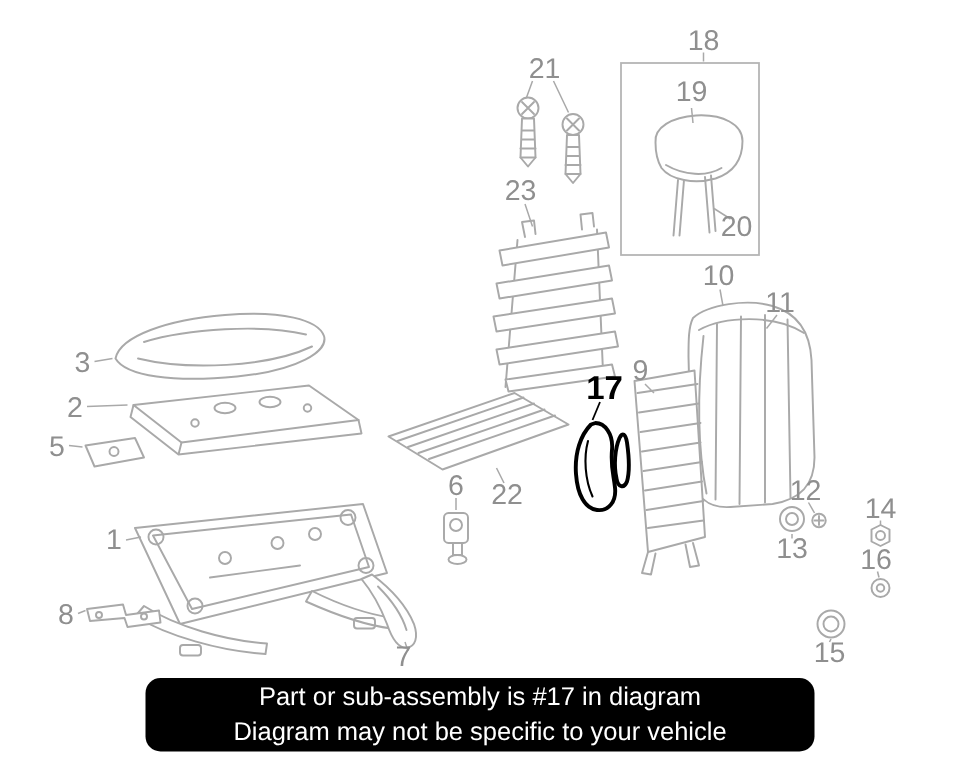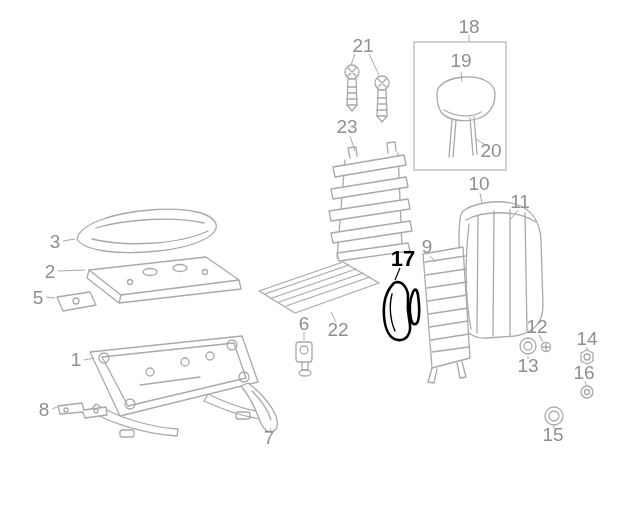--- a/index.html
+++ b/index.html
@@ -203,13 +203,17 @@
       <text class="lbl-hl" x="403" y="266">17</text>
       <text class="lbl" x="469" y="33">18</text>
       <text class="lbl" x="461" y="67">19</text>
       <text class="lbl" x="491" y="157">20</text>
       <text class="lbl" x="363" y="52">21</text>
       <text class="lbl" x="338" y="336">22</text>
       <text class="lbl" x="347" y="133">23</text>
     </g>
   </svg>
 
+  <div class="caption">
+    <div>Part or sub-assembly is #17 in diagram</div>
+    <div>Diagram may not be specific to your vehicle</div>
+  </div>
 </div>
 
 </body></html>

